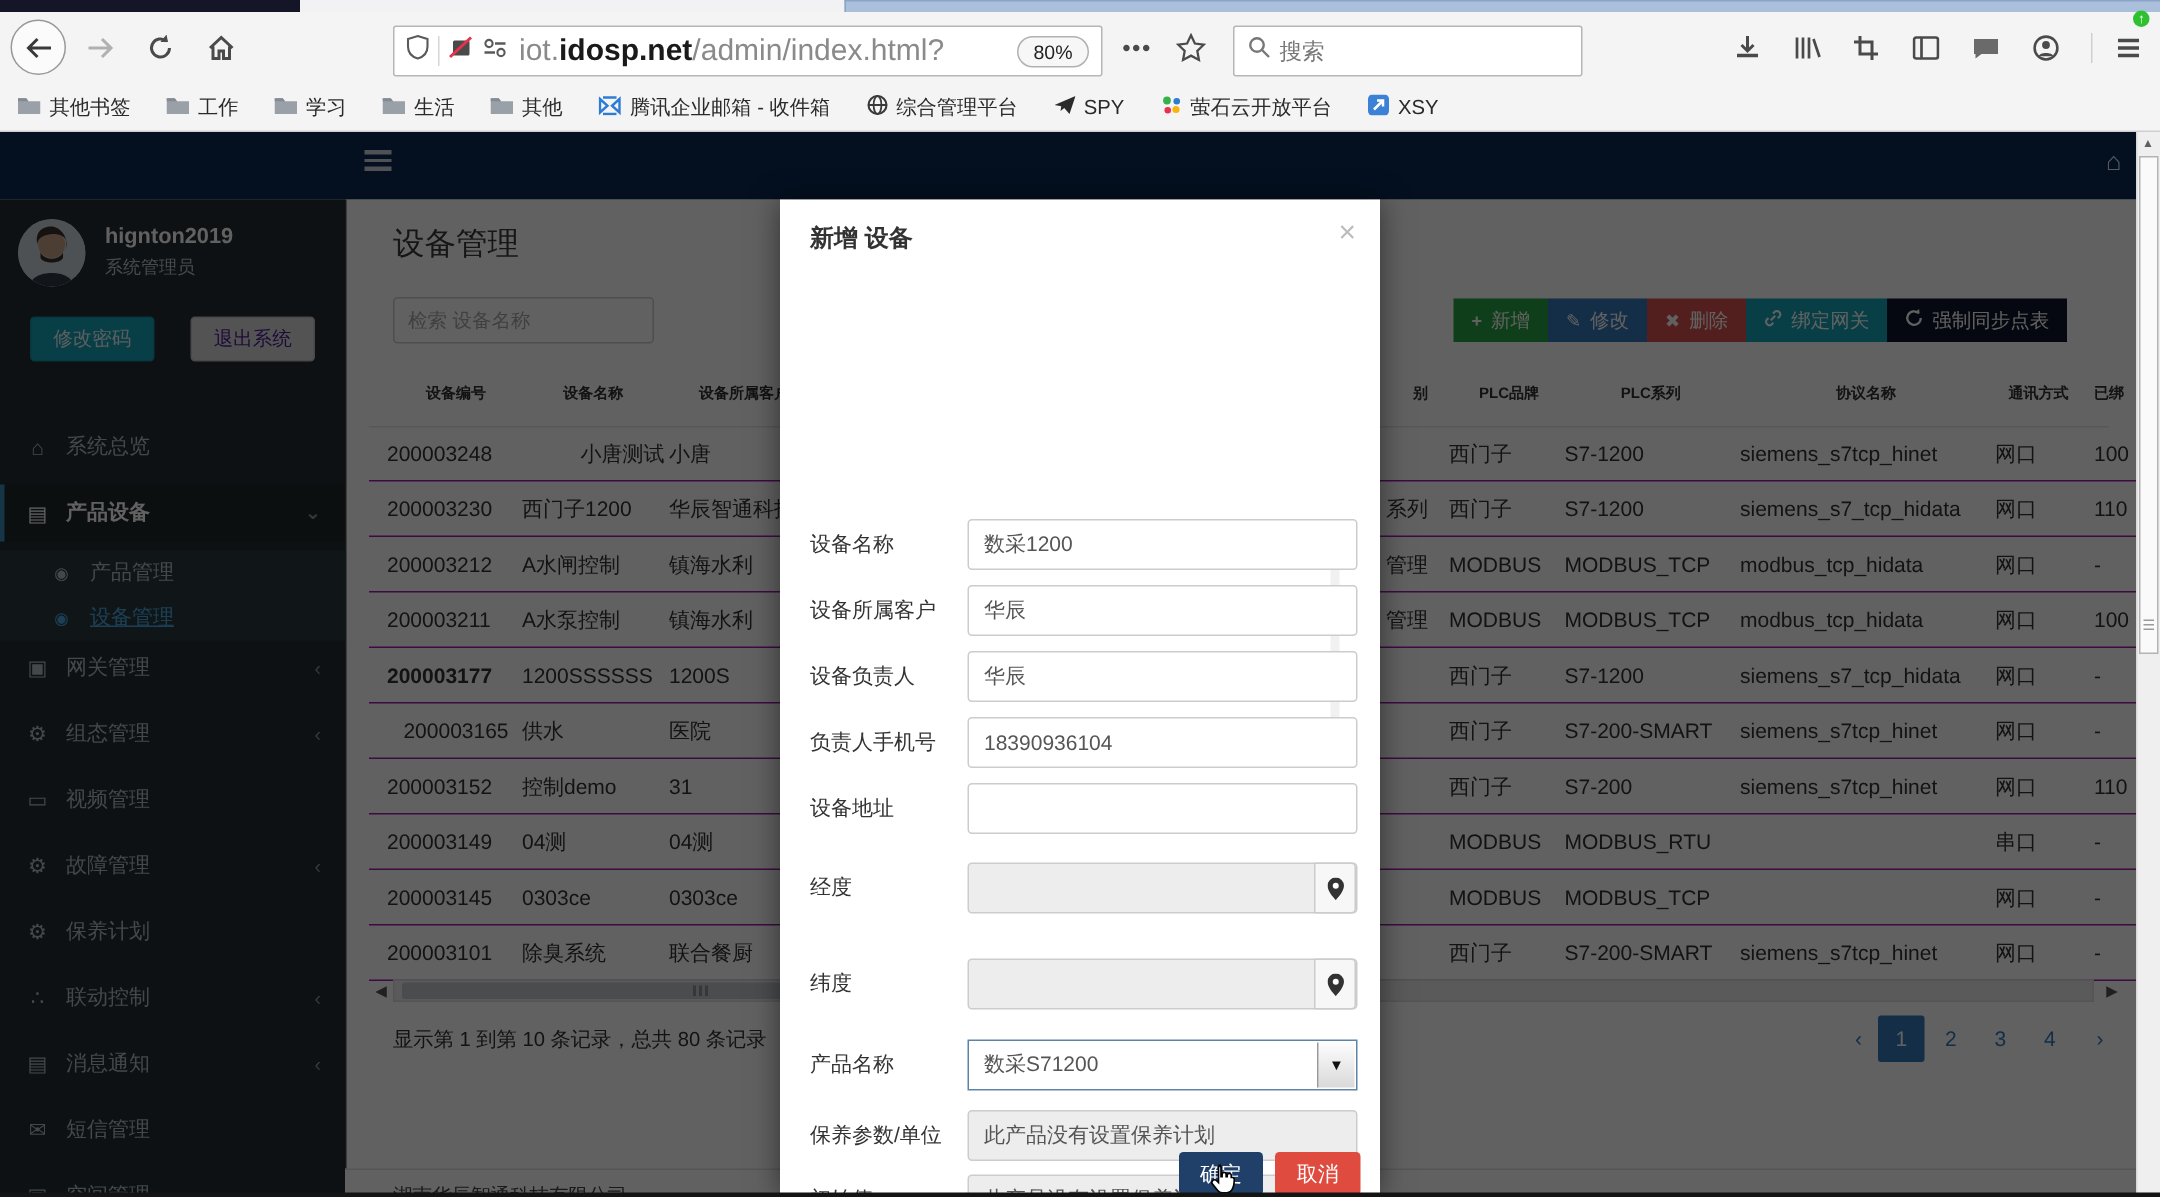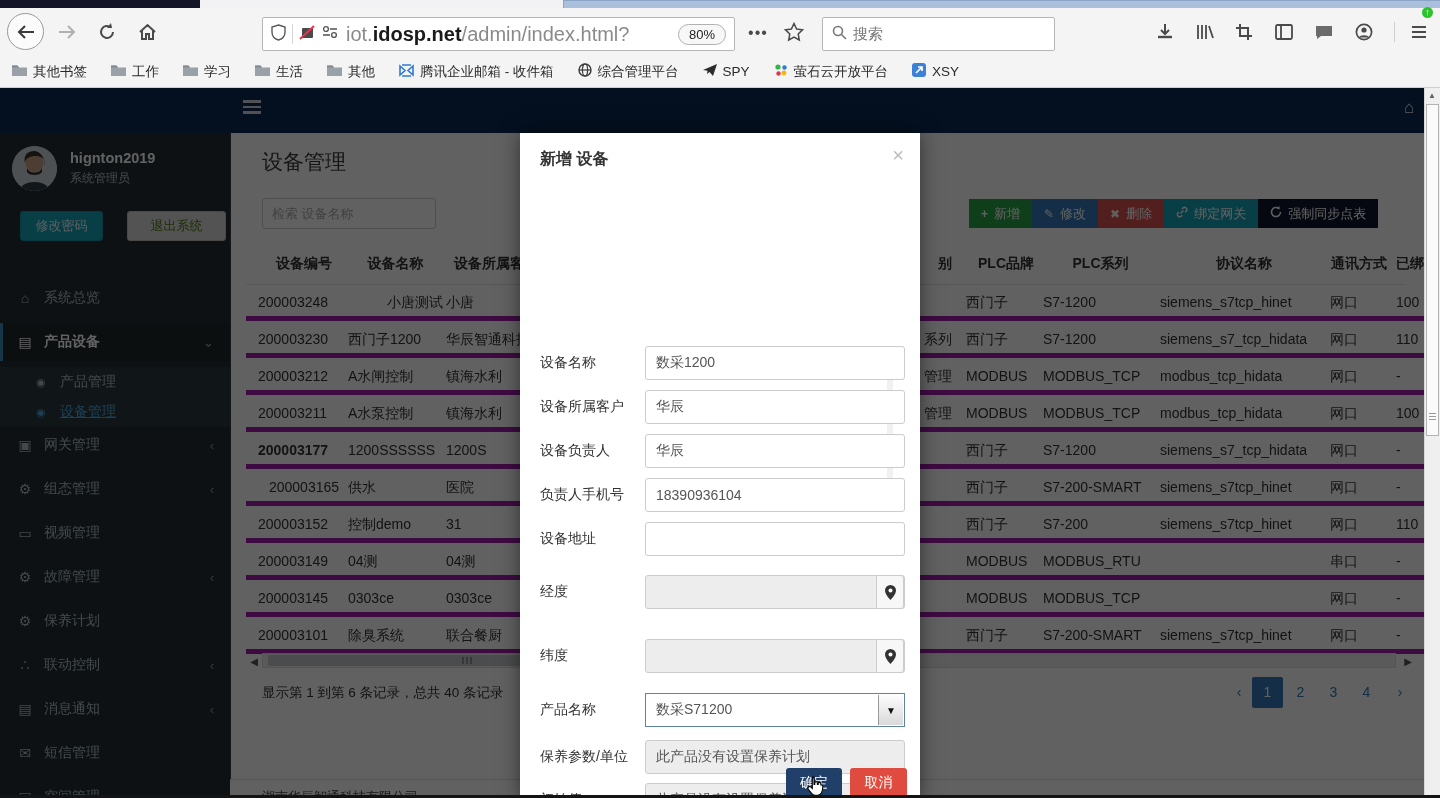--- a/index.html
+++ b/index.html
@@ -31,40 +31,40 @@
   .page-navbar{top:88px;left:0;width:1440px;height:45px;background:#0b2c55;}
   .hamb{top:100px;left:243px;width:18px;height:14px;cursor:pointer;}
   .hamb div{height:2.5px;background:#cfd6de;margin-bottom:3px;}
   .nav-home{top:98px;left:1404px;color:#e6ecf3;font-size:17px;}
   .sidebar{top:133px;left:0;width:230px;height:665px;background:#222d32;}
   .avatar{top:146px;left:12px;width:45px;height:45px;border-radius:50%;background:#c9d3da;overflow:hidden;}
   .uname{top:150px;left:70px;font-size:14.5px;font-weight:700;color:#fff;}
   .urole{top:170px;left:70px;font-size:12px;color:#b9c3c9;}
   .sbtn{height:30px;border-radius:3px;font-size:13px;display:flex;align-items:center;justify-content:center;cursor:pointer;}
   .sbtn-pwd{top:211px;left:20px;width:83px;background:#17a2b8;color:#eaf8fb;border:1px solid #1391a5;}
-  .sbtn-exit{top:211px;left:127px;width:99px;background:#d9d9d9;color:#4d7c0f;border:1px solid #bfbfbf;}
+  .sbtn-exit{top:211px;left:127px;width:83px;background:#d9d9d9;color:#4c1d95;border:1px solid #bfbfbf;}
   .side-item{position:absolute;left:0;width:230px;height:38px;display:flex;align-items:center;color:#b0bec5;font-size:14px;cursor:pointer;}
   .side-item .si-icon{width:22px;text-align:center;margin-left:14px;margin-right:8px;font-size:14px;}
   .side-item .si-chev{margin-left:auto;margin-right:16px;font-size:13px;color:#8a979e;}
   .side-item.parent-active{background:#1e282c;border-left:3px solid #3c8dbc;color:#fff;font-weight:700;}
   .side-item.parent-active .si-icon{margin-left:11px;}
   .side-item.sub{background:#2c3b41;}
   .side-item.sub .si-icon{margin-left:30px;font-size:11px;}
   .side-item.sub.link-active{color:#4aa6e0;}
   .side-item.sub.link-active .si-label{text-decoration:underline;}
 
   .content{top:133px;left:230px;width:1194px;height:665px;background:#fff;border-left:1px solid #3a4348;}
   .page-title{top:148px;left:262px;font-size:21px;color:#3b3b3b;}
   .tsearch{top:198px;left:262px;width:174px;height:31px;border:1px solid #ccc;border-radius:3px;background:#fff;display:flex;align-items:center;padding-left:9px;color:#a9a9a9;font-size:13px;}
   .btnbar{top:199px;left:969px;width:438px;height:29px;display:flex;}
   .tbtn{height:29px;display:flex;align-items:center;gap:6px;color:#fff;font-size:13px;padding:0 12px;cursor:pointer;white-space:nowrap;}
   .tbtn .ti{font-size:12px;font-weight:700;}
 
-  .thead-cell{position:absolute;height:42px;line-height:42px;font-weight:700;font-size:14px;color:#333;white-space:nowrap;overflow:hidden;}
-  .trow{position:absolute;left:246px;width:1178px;height:37px;border-bottom:5px solid #a21caf;cursor:pointer;}
+  .thead-cell{position:absolute;height:42px;line-height:42px;font-weight:700;font-size:10px;color:#333;white-space:nowrap;overflow:hidden;}
+  .trow{position:absolute;left:246px;width:1178px;height:37px;border-bottom:1px solid #a21caf;cursor:pointer;}
   .tcell{position:absolute;height:37px;line-height:37px;font-size:14px;color:#333;white-space:nowrap;overflow:hidden;}
   .thead-line{top:284px;left:246px;width:1160px;height:1px;background:#e4e4e4;}
 
   .hscroll-track{top:653px;left:262px;width:1134px;height:15px;background:#ededed;border:1px solid #dcdcdc;}
   .hscroll-thumb{top:655px;left:268px;width:492px;height:11px;background:#c3c7cd;border-radius:2px;}
   .hgrip{top:657px;left:462px;width:14px;height:7px;display:flex;gap:2px;}
   .hgrip div{width:2px;height:7px;background:#8d9197;}
   .harrow{font-size:10px;color:#555;}
   .summary{top:684px;left:262px;font-size:13.5px;color:#333;}
   .pgitem{position:absolute;top:677px;height:31px;line-height:31px;text-align:center;font-size:14px;color:#337ab7;cursor:pointer;}
@@ -527,21 +527,21 @@
   <div class="abs navbtn harrow" style="top:655px;left:248px;width:12px;height:12px;">◀</div>
   <div class="abs hscroll-track"></div>
   <div class="abs hscroll-thumb"></div>
   <div class="abs hgrip">
       <div></div>
       <div></div>
       <div></div>
     </div>
   <div class="abs navbtn harrow" style="top:655px;left:1402px;width:12px;height:12px;">▶</div>
 
-  <div class="abs summary">显示第 1 到第 6 条记录，总共 40 条记录</div>
+  <div class="abs summary">显示第 1 到第 10 条记录，总共 80 条记录</div>
   <div id="pagination">
       <div class="pgitem" style="left: 1227px; width: 24px;">‹</div>
       <div class="pgitem active" style="left: 1252px; width: 31px;">1</div>
       <div class="pgitem" style="left: 1285px; width: 31px;">2</div>
       <div class="pgitem" style="left: 1318px; width: 31px;">3</div>
       <div class="pgitem" style="left: 1351px; width: 31px;">4</div>
       <div class="pgitem" style="left: 1388px; width: 24px;">›</div>
     </div>
   <div class="abs cfooter">
       <span>湖南华辰智通科技有限公司</span>

